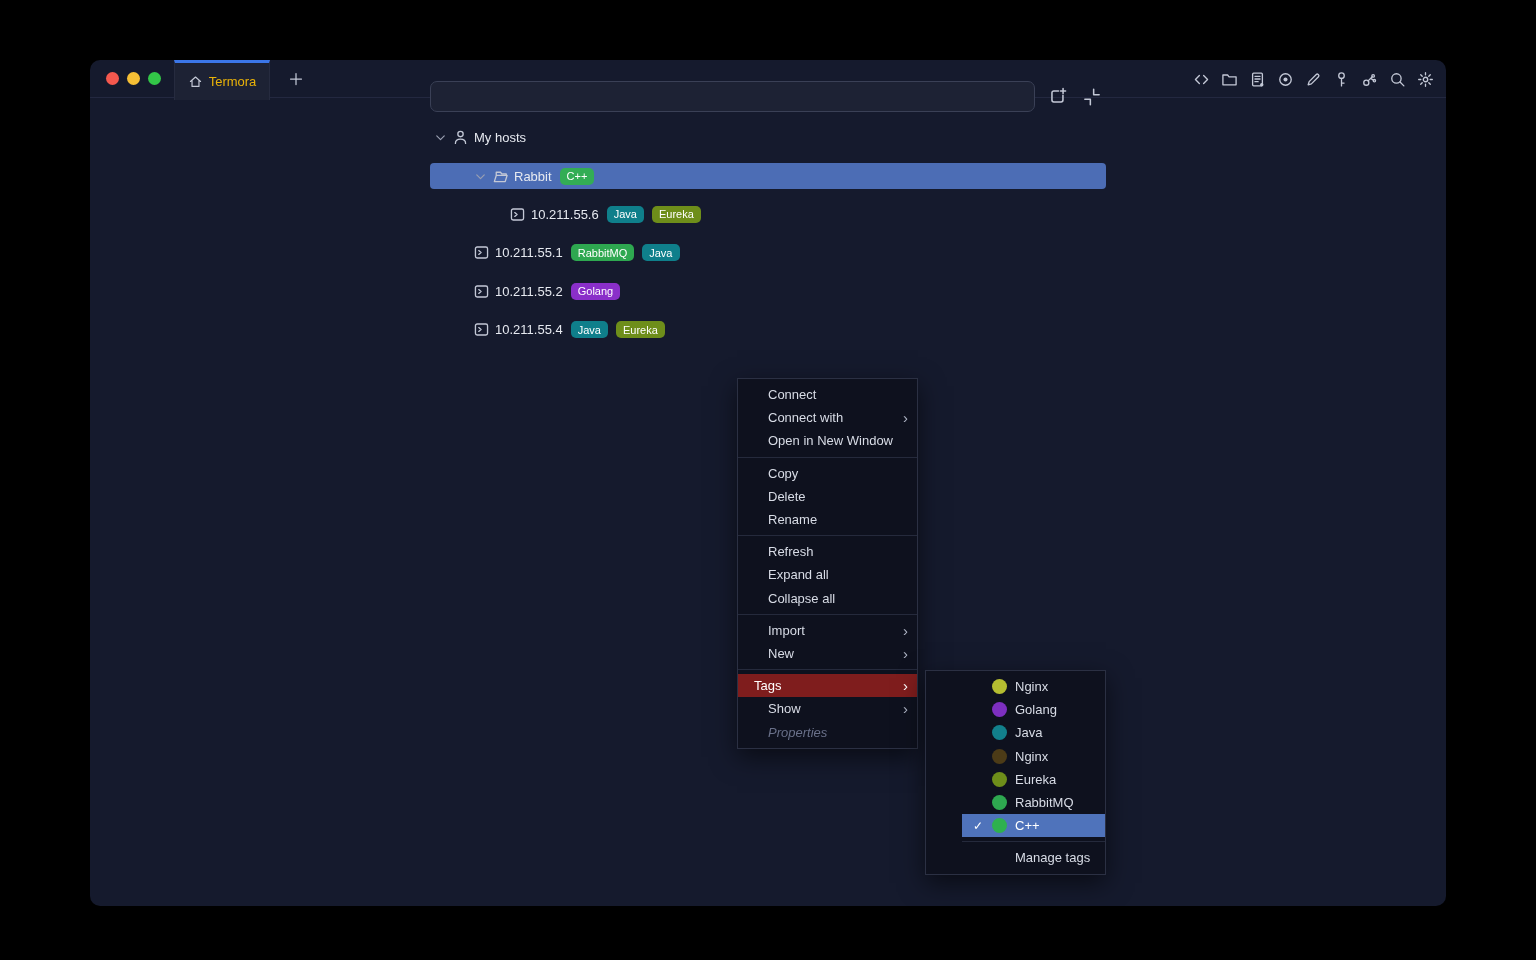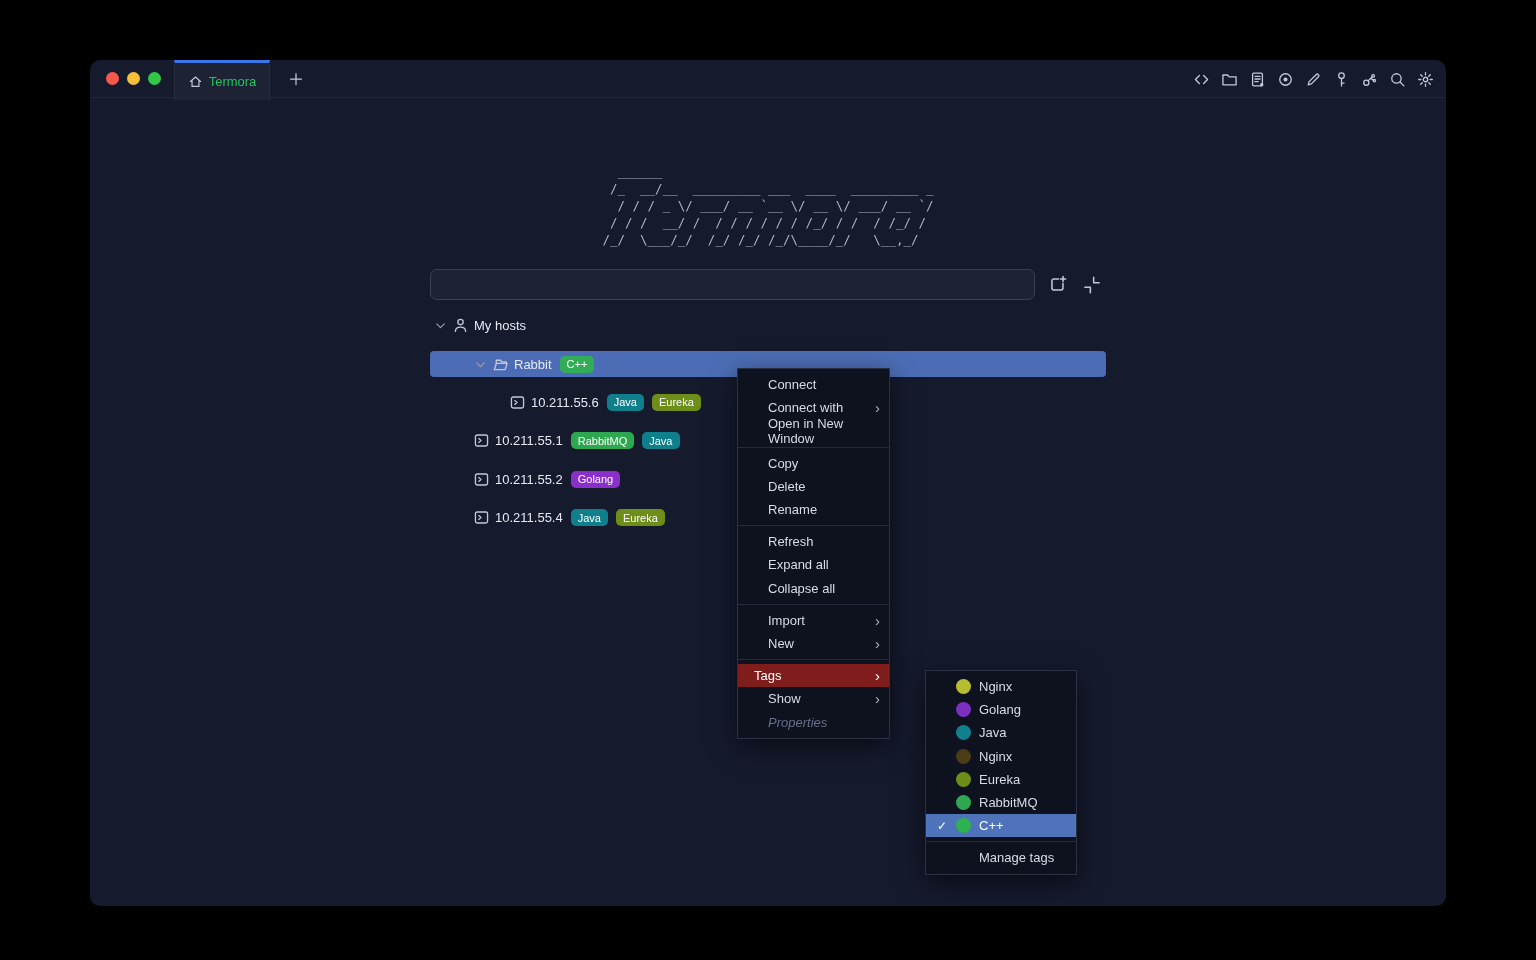--- a/index.html
+++ b/index.html
@@ -10,21 +10,21 @@
             box-shadow:0 18px 60px rgba(0,0,0,.65); }
 
   
   .titlebar { position:absolute; left:0; top:0; width:100%; height:38px;
               border-bottom:1px solid #232840; }
   .traffic { position:absolute; left:16px; top:12px; display:flex; gap:8px; }
   .traffic span { width:13px; height:13px; border-radius:50%; display:block; }
   .tab { position:absolute; left:84px; top:0; width:96px; height:40px;
          background:#1d2234; border-left:1px solid #262b3f; border-right:1px solid #262b3f;
          border-top:3px solid #3b76e8; display:flex; align-items:center; justify-content:center;
-         gap:6px; color:#22c55e; font-size:13px; z-index:2; }
+         gap:6px; color:#eab308; font-size:13px; z-index:2; }
   .newtab { position:absolute; left:194px; top:7px; width:24px; height:24px;
             display:flex; align-items:center; justify-content:center; color:#c7cbd8; }
   .tb-icons { position:absolute; right:12px; top:0; height:38px; display:flex;
               align-items:center; gap:11px; }
   .tb-icons .ic { width:17px; height:17px; display:flex; }
   svg.stroke { stroke:#c3c8d6; fill:none; stroke-width:1.25; stroke-linecap:round; stroke-linejoin:round; width:100%; height:100%; }
 
   
   .content { position:absolute; left:340px; top:0; width:676px; }
   pre.ascii { margin:103px auto 0; width:max-content; color:#aeb4c6;
@@ -40,22 +40,22 @@
               font-size:13px; border-radius:4px; white-space:nowrap;margin-top:13px; }
   .tree-row.selected { background:#4c6db5; }
   .ticon { width:17px; height:17px; margin-right:5px; flex:none; display:flex; }
   .ticon.chev { width:15px; height:15px; margin-right:4px; }
   .badge { display:inline-block; margin-left:8px; padding:1.5px 7px; border-radius:5px;
            color:#fff; font-size:11px; line-height:14px; font-weight:500; }
 
   
   .menu { position:absolute; background:#0e111e; border:1px solid #2b3043;
           padding:4px 0; z-index:10; box-shadow:0 8px 24px rgba(0,0,0,.55); }
-  .main-menu { left:647px; top:308px; width:153px; }
-  .sub-menu  { left:835px; top:610px; width:152px; z-index:11; }
+  .main-menu { left:647px; top:318px; width:181px; }
+  .sub-menu  { left:835px; top:610px; width:181px; z-index:11;padding-left:36px; }
   .menu-sep { border-top:1px solid #252a3c; margin:4px 0; }
   .menu-item { height:23.2px; display:flex; align-items:center; padding:0 9px 0 30px;
                color:#d8dce6; font-size:13px; }
   .menu-item .arrow { margin-left:auto; color:#aeb4c4; font-size:15px; line-height:1; }
   .menu-item.hl { background:#7f1d1d; color:#fff;padding-left:16px; }
   .menu-item.hl .arrow { color:#fff; }
   .menu-item.disabled { color:#697089;font-style:italic; }
   .sub-item { height:23.2px; display:flex; align-items:center; padding:0 8px; }
   .sub-item .check { width:16px; margin-right:6px; color:#fff; font-size:12px; text-align:center; }
   .sub-item .dot { width:15px; height:15px; border-radius:50%; margin-right:8px; flex:none; }
@@ -141,25 +141,20 @@
         <span class="ic">
           <svg class="stroke" viewBox="0 0 16 16">
             <circle cx="8" cy="8" r="2.1"></circle>
             <path d="M8 1.6v2M8 12.4v2M1.6 8h2M12.4 8h2M3.5 3.5l1.4 1.4M11.1 11.1l1.4 1.4M12.5 3.5l-1.4 1.4M4.9 11.1l-1.4 1.4"></path>
           </svg>
         </span>
       </div>
   </div>
 
   <div class="content">
-    <pre class="ascii">  ______                                    
- /_  __/__  _________ ___  ____  _________ _
-  / / / _ \/ ___/ __ `__ \/ __ \/ ___/ __ `/
- / / /  __/ /  / / / / / / /_/ / /  / /_/ / 
-/_/  \___/_/  /_/ /_/ /_/\____/_/   \__,_/  </pre>
     <div class="search-row">
       <input class="search-input" value="" placeholder="" style="">
       <span class="sbtn">
         <svg class="stroke" viewBox="0 0 20 20" style="stroke-width:1.4">
           <path d="M10.5 4.5H6.2A1.7 1.7 0 0 0 4.5 6.2v6.6a1.7 1.7 0 0 0 1.7 1.7h6.6a1.7 1.7 0 0 0 1.7-1.7V8.5"></path>
           <path d="M14.6 2.2v4.6M12.3 4.5h4.6"></path>
         </svg>
       </span>
       <span class="sbtn">
         <svg class="stroke" viewBox="0 0 20 20" style="stroke-width:1.4">

